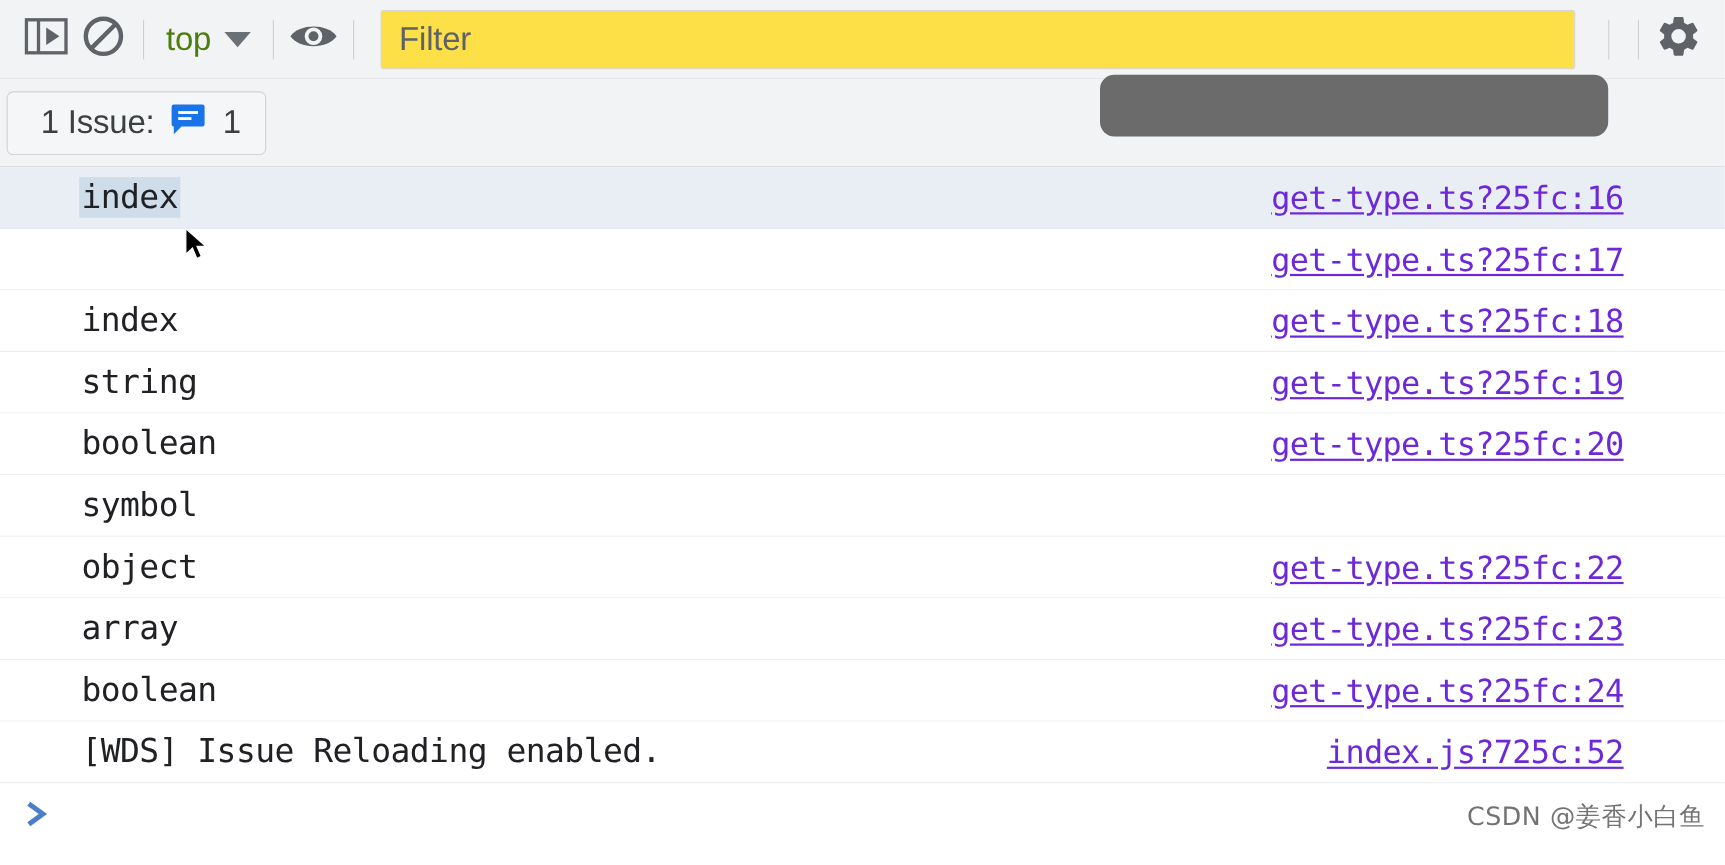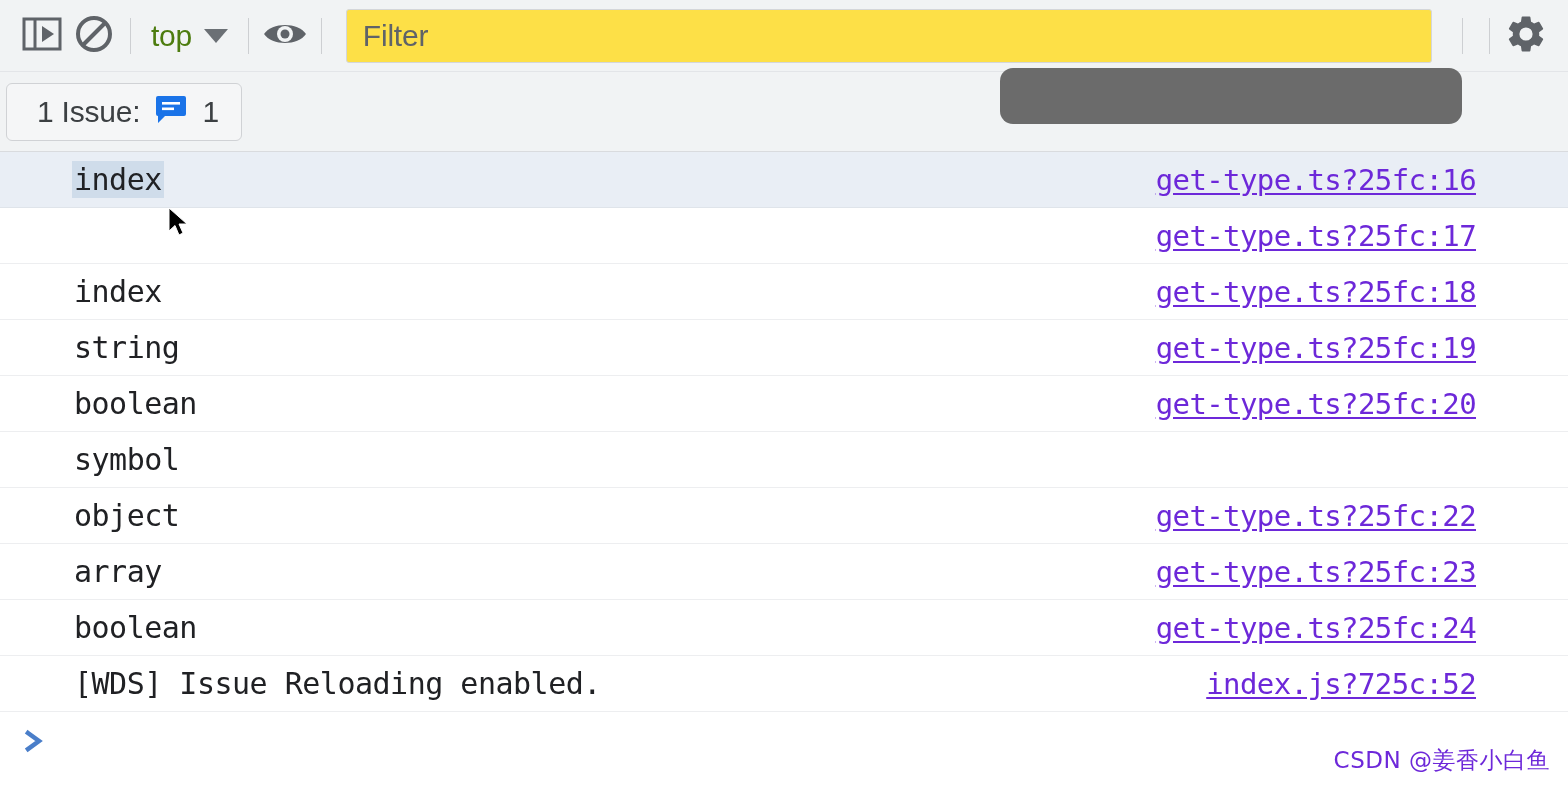--- a/index.html
+++ b/index.html
@@ -232,23 +232,23 @@
     width: 22px;
     height: 30px;
     z-index: 30;
     pointer-events: none;
   }
 
   
   .watermark {
     position: absolute;
     right: 18px;
-    bottom: 10px;
+    bottom: 28px;
     font-size: 23px;
-    color: #6d28d9;
+    color: #737373;
     font-family: "DejaVu Sans", sans-serif;
     letter-spacing: 0.5px;
     white-space: nowrap;
   }
 </style>
 </head>
 <body>
 
 <div id="app">
 

